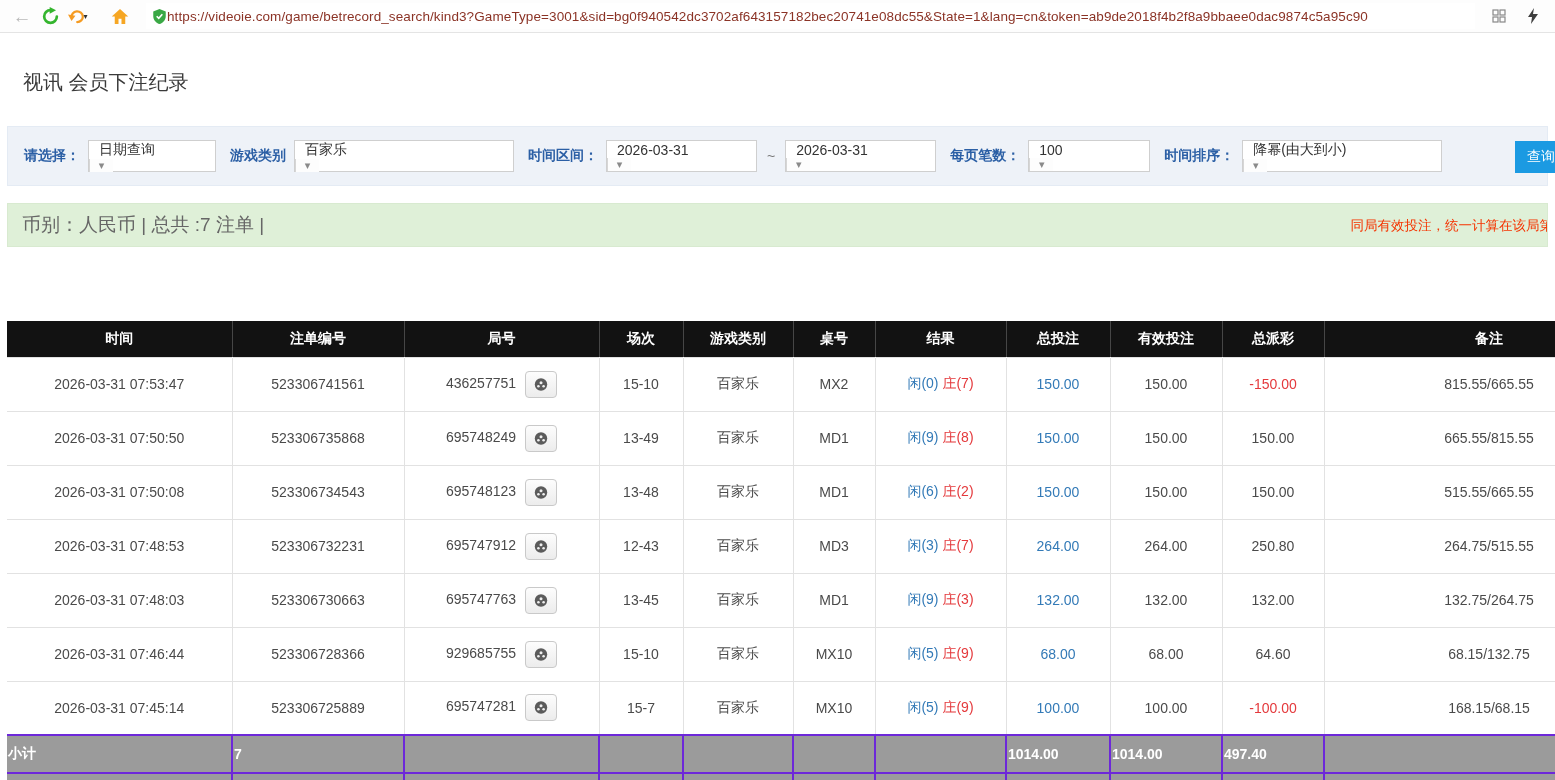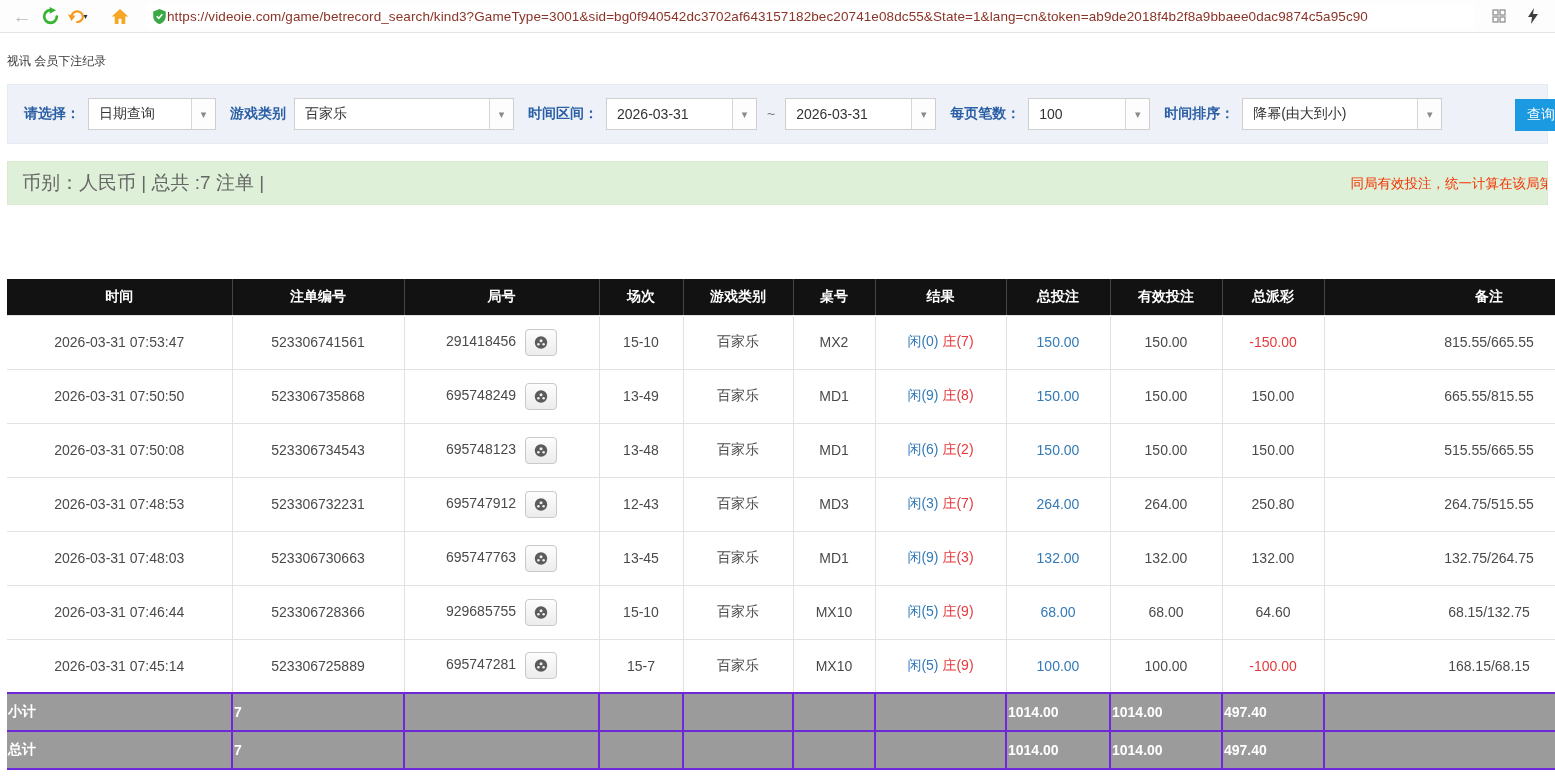--- a/index.html
+++ b/index.html
@@ -26,37 +26,37 @@
   .addr {
     flex: 1; display: flex; align-items: center; 
     margin-left: 10px; height: 26px; background: #fff; padding: 0 6px;
     overflow: hidden; white-space: nowrap;
   }
   .url-text { color: #8b3326; font-size: 13.5px; letter-spacing: 0.1px; }
   .right-icons { display: flex; align-items: center; gap: 10px; margin-left: 8px; }
 
   
   .page-title {
-    font-size: 12px; color: #3a3a3a; font-weight: normal;
-    margin: 0; padding: 20px 0 14px 7px;
+    font-size: 20px; color: #3a3a3a; font-weight: normal;
+    margin: 16px; padding: 20px 0 14px 7px;
   }
 
   
   .filter-bar {
     position: relative;
     margin: 0 7px; height: 60px;
     background: #eef2f8; border: 1px solid #e4ebf4;
     display: flex; align-items: center;
     padding: 0 12px; white-space: nowrap; 
   }
   .f-label { color: #2b5fa5; font-weight: bold; font-size: 14px; margin: 0 8px 0 14px; }
   .f-label:first-child { margin-left: 4px; }
   .sel {
     display: inline-flex; align-items: stretch; height: 32px;
-    background: #fff; border: 1px solid #cfcfcf; cursor: pointer;
+    background: #fff; border: 1px solid #cfcfcf; cursor: pointer; flex-direction: column;
   }
   .sel-value { display: flex; align-items: center; padding: 0 10px; flex: 1; color: #333; }
   .sel-arrow {
     width: 24px; display: flex; align-items: center; justify-content: center;
     border-left: 1px solid #d6d6d6; color: #8a8a8a; font-size: 11px; background: #fdfdfd;
   }
   .w128 { width: 128px; } .w220 { width: 220px; } .w190 { width: 151px; }
   .w122 { width: 122px; } .w200 { width: 200px; }
   .tilde { color: #777; margin: 0 10px; }
   .search-btn {
@@ -233,21 +233,21 @@
         <th>有效投注</th>
         <th>总派彩</th>
         <th>备注</th>
       </tr>
     </thead>
     <tbody>
         <tr>
     <td><span>2026-03-31 07:53:47</span></td>
     <td><span>523306741561</span></td>
     <td>
-      <span>291418456</span><span class="record-btn">
+      <span>436257751</span><span class="record-btn">
               <svg width="16" height="15" viewBox="0 0 16 15">
         <circle cx="8" cy="7.5" r="6.2" fill="#5b5b5b"></circle>
         <circle cx="8" cy="5.7" r="1.5" fill="#efefef"></circle>
         <circle cx="5.4" cy="9.2" r="1.3" fill="#efefef"></circle>
         <circle cx="10.6" cy="9.2" r="1.3" fill="#efefef"></circle>
       </svg>
             </span>
     </td>
     <td><span>15-10</span></td>
     <td><span>百家乐</span></td>

